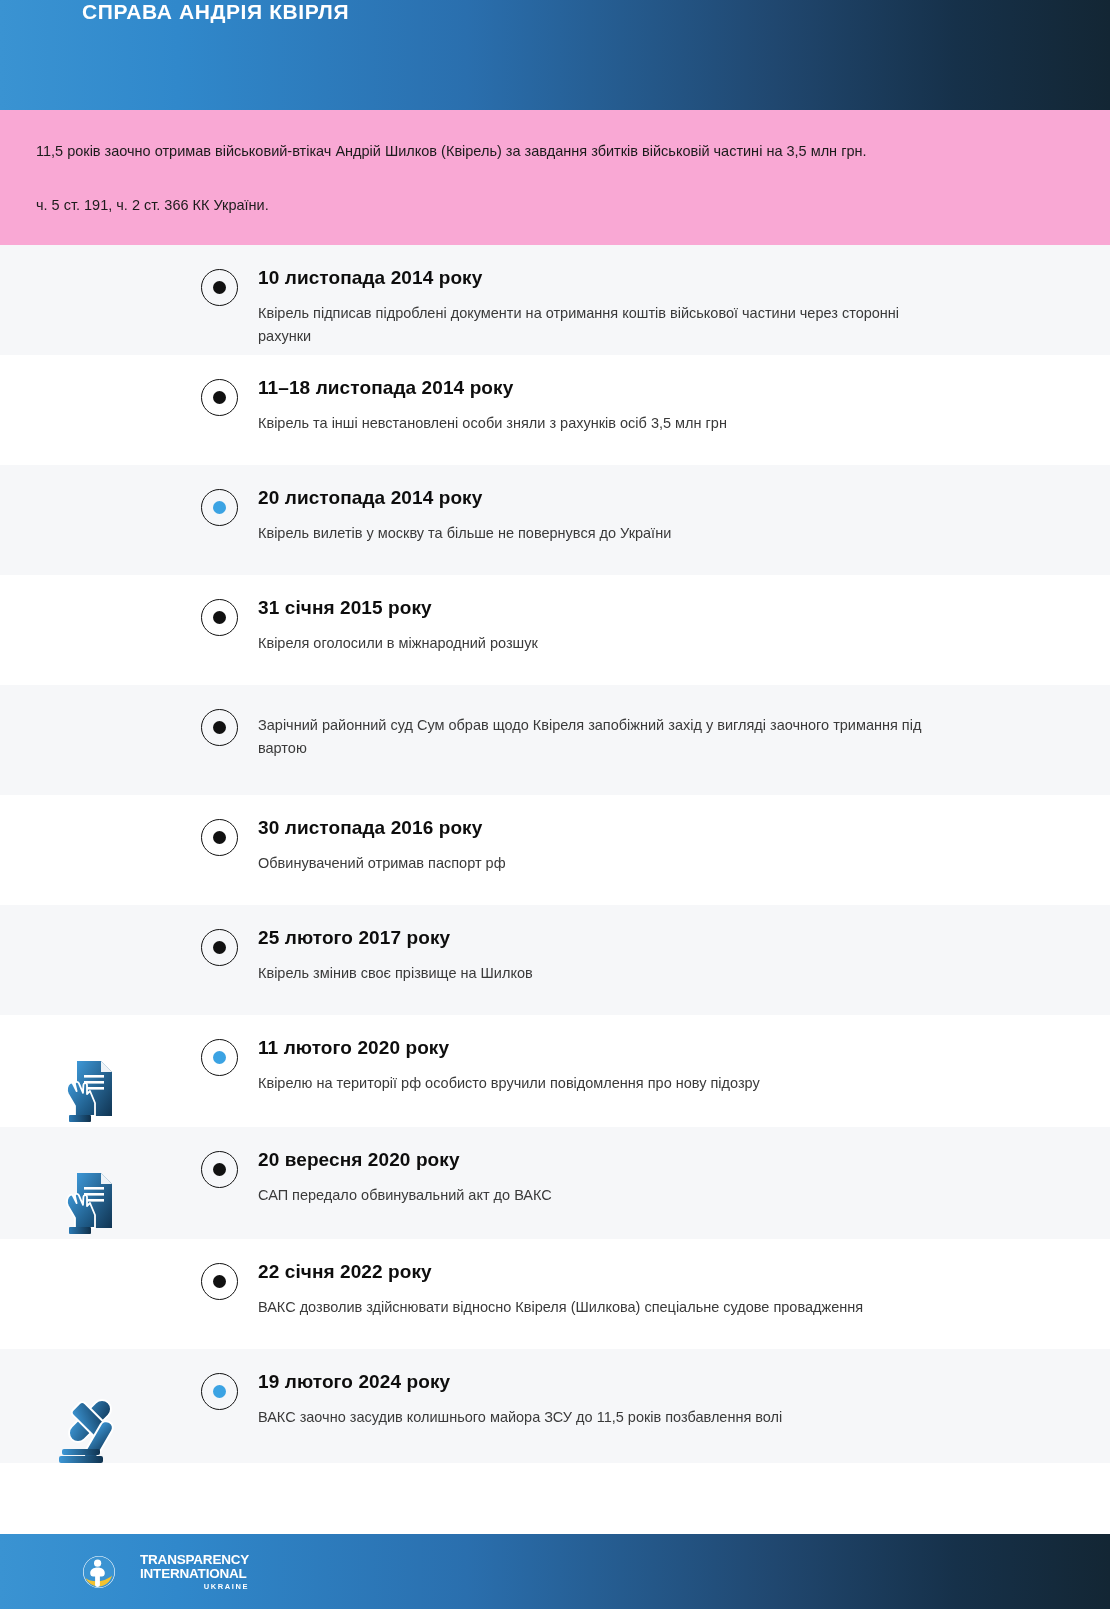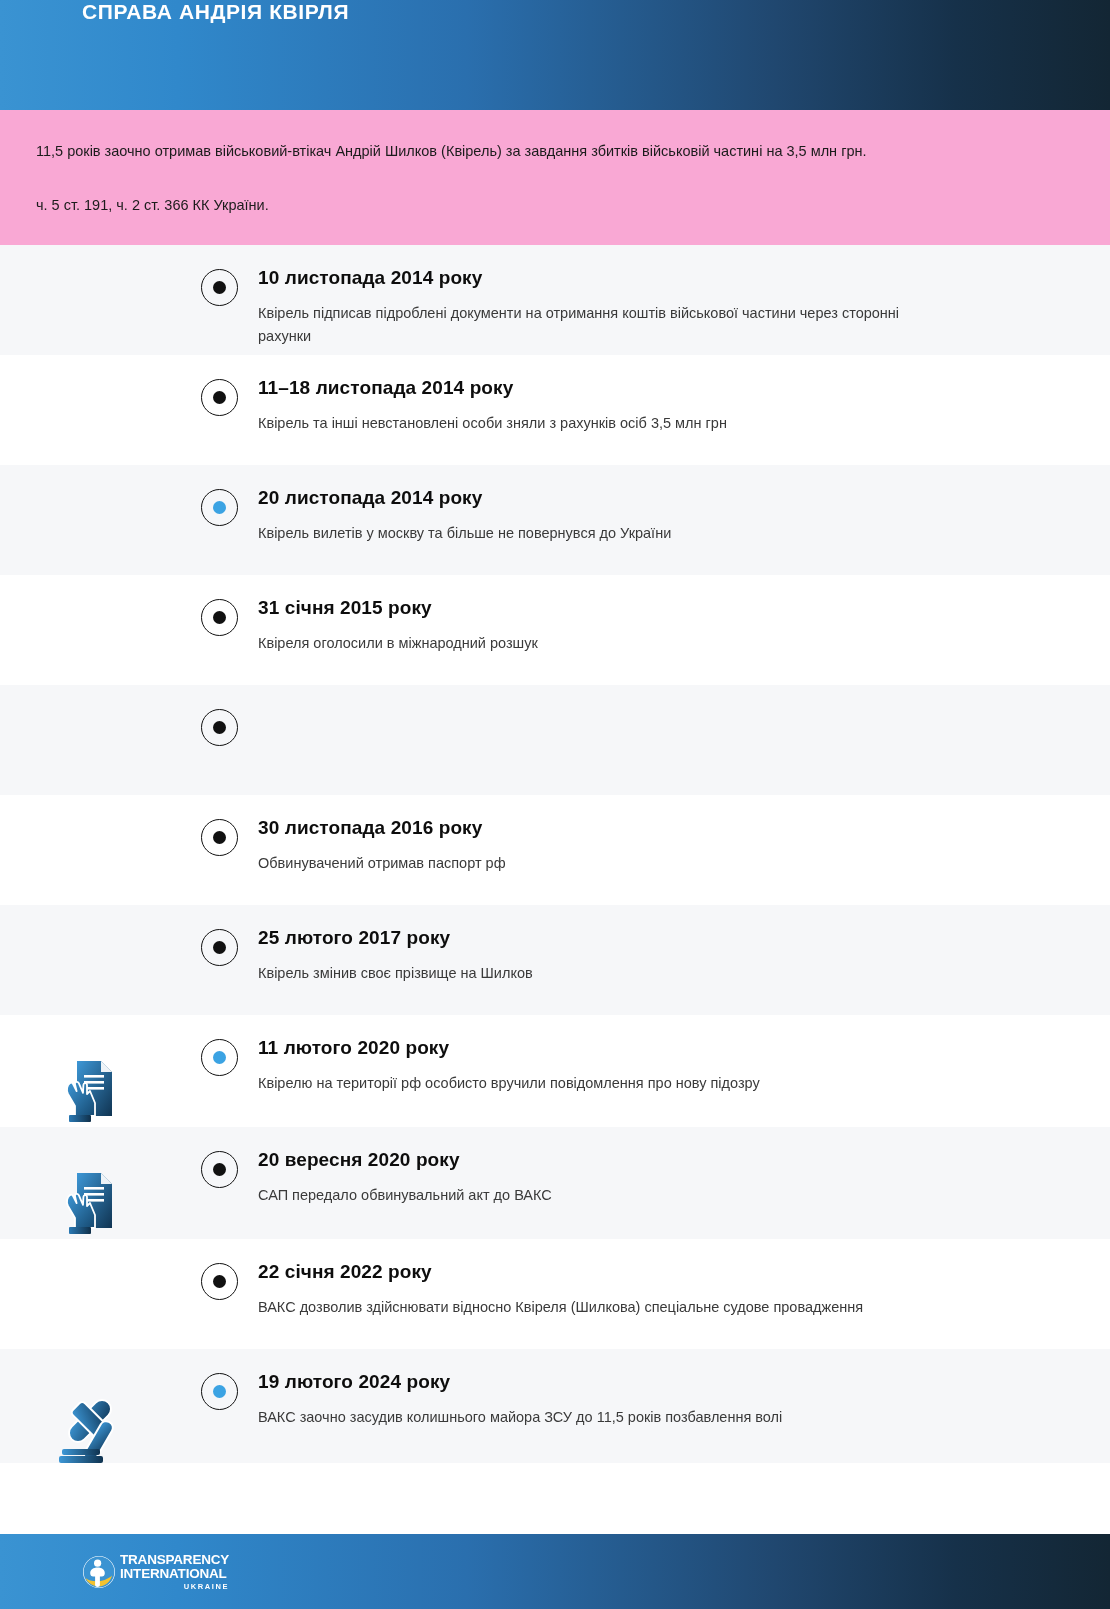--- a/index.html
+++ b/index.html
@@ -147,21 +147,21 @@
     width: 1110px;
     height: 75px;
     background: linear-gradient(90deg, #3a93d2 0%, #3088cb 16%, #2a6fae 42%, #20476f 70%, #16314a 86%, #132634 100%);
     display: flex;
     align-items: center;
   }
   .footer-logo {
     margin-left: 82px;
     display: flex;
     align-items: center;
-    gap: 4px;
+    gap: 24px;
   }
   .logo-text {
     display: flex;
     flex-direction: column;
     line-height: 1;
   }
   .logo-line1, .logo-line2 {
     color: #ffffff;
     font-size: 13.5px;
     font-weight: bold;
@@ -243,20 +243,21 @@
         </div>
       </div>
       <div class="row alt">
         <div class="row-icon"></div>
         <div class="marker">
           <div class="marker-ring">
             <div class="marker-dot"></div>
           </div>
         </div>
         <div class="row-content">
+          <div class="row-desc">Зарічний районний суд Сум обрав щодо Квіреля запобіжний захід у вигляді заочного тримання під вартою</div>
         </div>
       </div>
       <div class="row plain">
         <div class="row-icon"></div>
         <div class="marker">
           <div class="marker-ring">
             <div class="marker-dot"></div>
           </div>
         </div>
         <div class="row-content">

